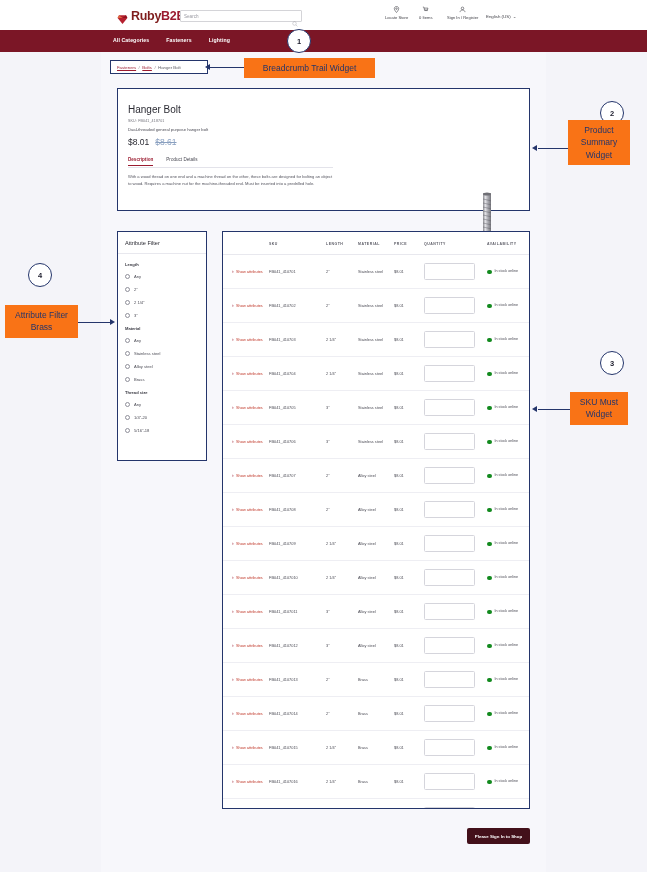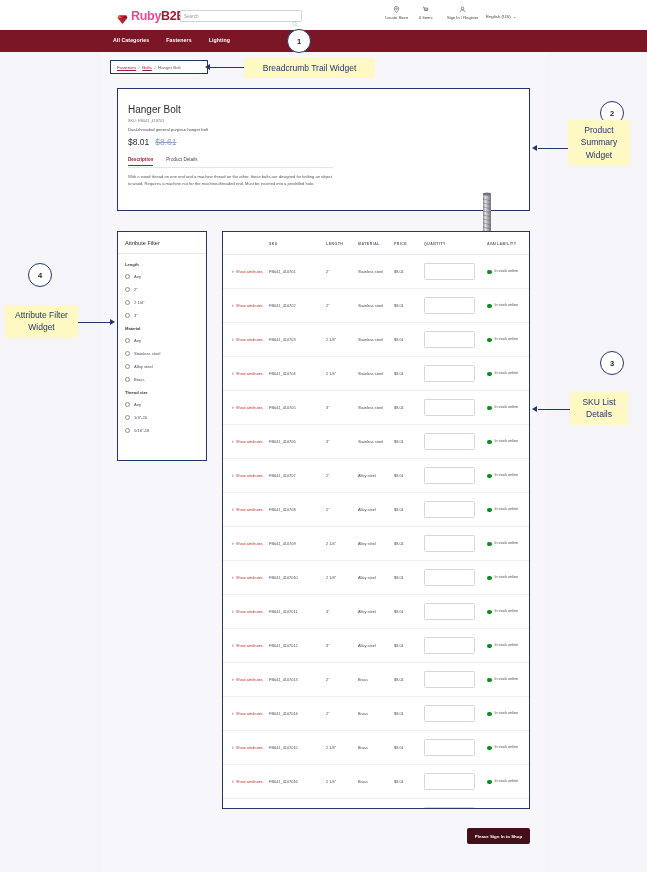--- a/index.html
+++ b/index.html
@@ -12,21 +12,21 @@
   .page { position: absolute; left: 0; top: 0; width: 647px; height: 872px; }
 
   
   .topbar {
     position: absolute; left: 0; top: 0; width: 647px; height: 30px;
     background: #ffffff; display: flex; align-items: center;
   }
   .logo { position: absolute; left: 117px; top: 9px; display: flex; align-items: center; gap: 3px; }
   .logo-gem { width: 11px; height: 11px; position: relative; }
   .logo-text { font-size: 12.5px; font-weight: bold; letter-spacing: -0.3px; }
-  .logo-ruby { color: #ec4899; }
+  .logo-ruby { color: #7f1d1d; }
   .logo-b2b { color: #9b1b30; }
 
   .search-box {
     position: absolute; left: 180px; top: 10px; width: 122px; height: 12px;
     border: 1px solid #d4d4d8; background: #fff; border-radius: 1px;
     display: flex; align-items: center; padding: 0 3px;
   }
   .search-box .ph { font-size: 4.6px; color: #9a9aa2; flex: 1; }
   .search-ico { width: 6px; height: 6px; opacity: .5; }
 
@@ -136,21 +136,21 @@
   }
 
   
   .ann-badge {
     position: absolute; width: 24px; height: 24px; border-radius: 50%;
     border: 1.3px solid #24356b; background: #ffffff;
     display: flex; align-items: center; justify-content: center;
     font-size: 7.5px; color: #1b1b2b; font-weight: bold;
   }
   .ann-label {
-    position: absolute; background: #fef9c3; color: #24356b;
+    position: absolute; background: #f97316; color: #24356b;
     font-size: 8.5px; text-align: center; line-height: 1.45; padding: 4px 6px;
   }
   .ann-line { position: absolute; background: #24356b; height: 1.3px; }
   .ann-arrow { position: absolute; width: 0; height: 0; border-top: 3.5px solid transparent; border-bottom: 3.5px solid transparent; }
   .arrow-left  { border-right: 5px solid #24356b; }
   .arrow-right { border-left: 5px solid #24356b; }
 </style>
 </head>
 <body>
 
@@ -654,20 +654,20 @@
   <div class="ann-label" style="left:244px; top:58px; width:131px;">Breadcrumb Trail Widget</div>
 
   <div class="ann-badge" style="left:600px; top:101px;">2</div>
   <div class="ann-line" style="left:538px; top:148px; width:34px;"></div>
   <div class="ann-arrow arrow-left" style="left:532px; top:145px;"></div>
   <div class="ann-label" style="left:568px; top:120px; width:62px;">Product Summary Widget</div>
 
   <div class="ann-badge" style="left:600px; top:351px;">3</div>
   <div class="ann-line" style="left:538px; top:409px; width:34px;"></div>
   <div class="ann-arrow arrow-left" style="left:532px; top:405.5px;"></div>
-  <div class="ann-label" style="left:570px; top:392px; width:58px;">SKU List Details</div>
+  <div class="ann-label" style="left:570px; top:392px; width:58px;">SKU Must Widget</div>
 
   <div class="ann-badge" style="left:28px; top:263px;">4</div>
   <div class="ann-line" style="left:77px; top:322px; width:35px;"></div>
   <div class="ann-arrow arrow-right" style="left:110px; top:318.5px;"></div>
-  <div class="ann-label" style="left:5px; top:305px; width:73px;">Attribute Filter Widget</div>
+  <div class="ann-label" style="left:5px; top:305px; width:73px;">Attribute Filter Brass</div>
 
 </div>
 
 </body></html>

